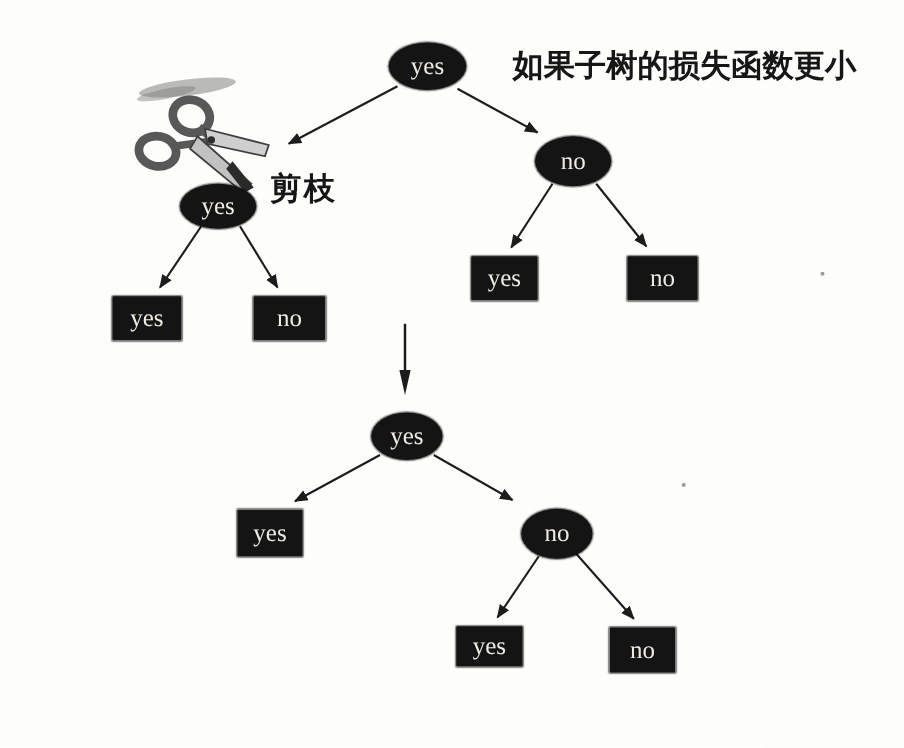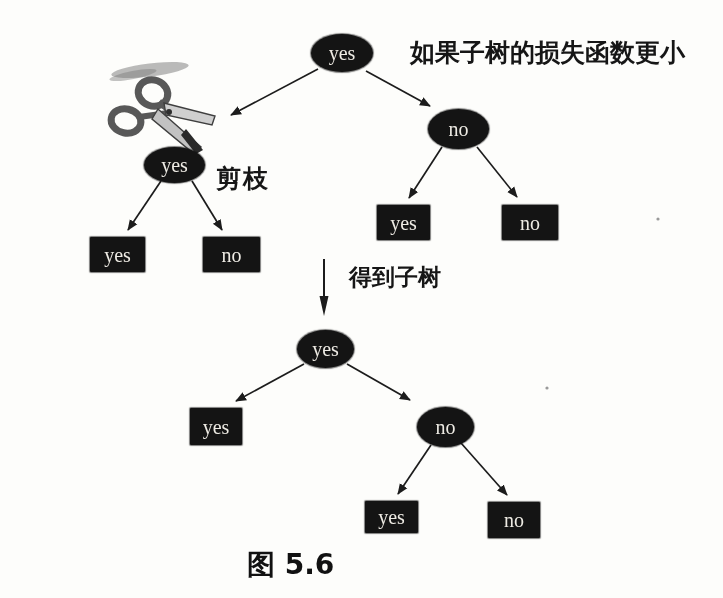--- a/index.html
+++ b/index.html
@@ -31,21 +31,21 @@
   .ellipse { border-radius: 50%; }
   .rect { border-radius: 1px; }
   .cjk {
     position: absolute;
     color: #161616;
     font-family: "DejaVu Sans", sans-serif;
     white-space: nowrap;
     line-height: 1.1;
   }
   .condition-label { left: 410px; top: 39px;  font-size: 25px; font-weight: bold; letter-spacing: 0px; }
-  .prune-label     { left: 216px; top: 137px; font-size: 25px; font-weight: 600; letter-spacing: 2px; margin-top: 28px; }
+  .prune-label     { left: 216px; top: 137px; font-size: 25px; font-weight: 600; letter-spacing: 2px; }
   .result-label    { left: 349px; top: 265px; font-size: 23px; font-weight: 600; letter-spacing: 0px; }
   .caption {
     position: absolute;
     left: 247px; top: 550px;
     display: flex;
     gap: 17px;
     color: #111;
     font-family: "DejaVu Sans", sans-serif;
     font-size: 28px;
     font-weight: bold;
@@ -111,19 +111,17 @@
   <div class="node rect" style="left:502px; top:205px; width:56px; height:35px;">no</div>
 
   <div class="node ellipse" style="left:297px; top:330px; width:57px; height:38px;">yes</div>
   <div class="node rect" style="left:190px; top:408px; width:52px; height:37px;">yes</div>
   <div class="node ellipse" style="left:417px; top:407px; width:57px; height:40px;">no</div>
   <div class="node rect" style="left:365px; top:501px; width:53px; height:32px;">yes</div>
   <div class="node rect" style="left:488px; top:502px; width:52px; height:36px;">no</div>
 
   <div class="cjk condition-label">如果子树的损失函数更小</div>
   <div class="cjk prune-label">剪枝</div>
-  <div class="cjk result-label">得到子树</div>
 
   <div class="caption">
-    <span>图 5.6</span>
   </div>
 
 </div>
 
 </body></html>

